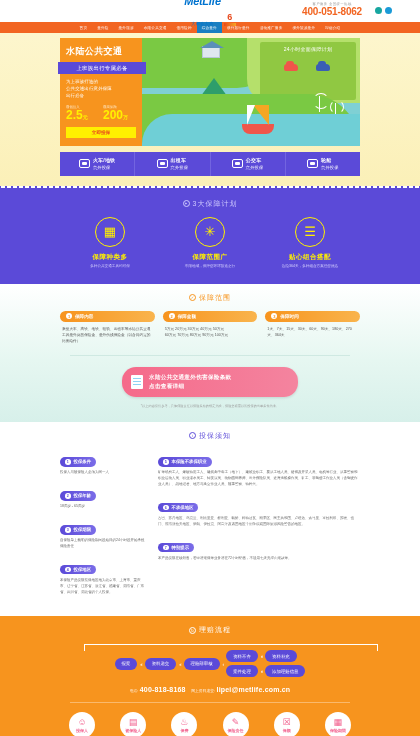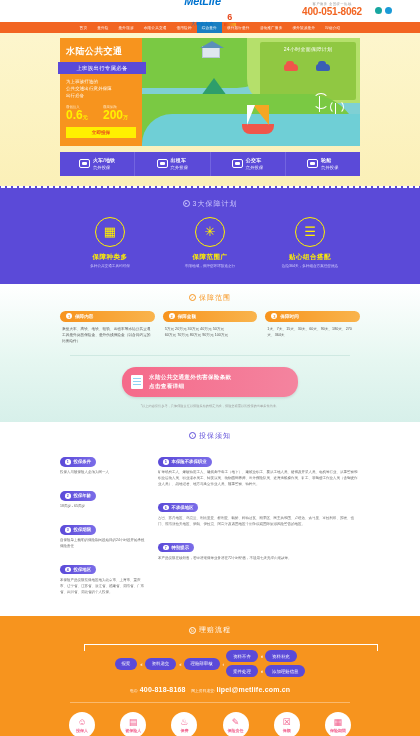--- a/index.html
+++ b/index.html
@@ -186,21 +186,21 @@
           <div class="hl-title">水陆公共交通</div>
           <div class="hl-ribbon">
             <div class="hl-ribbon-in">上班族出行专属必备</div>
           </div>
           <div class="hl-desc" style="white-space:pre-line">为上班族打造的
 公共交通出行意外保障
 出行必备</div>
           <div class="hl-prices">
             <div class="pr">
               <div class="pr-lab">最低投入</div>
-              <div class="pr-val"><span>0.6</span><small>元</small></div>
+              <div class="pr-val"><span>2.5</span><small>元</small></div>
             </div>
             <div class="pr">
               <div class="pr-lab">最高保额</div>
               <div class="pr-val"><span>200</span><small>万</small></div>
             </div>
           </div>
           <div class="hl-btn">立即投保</div>
         </div>
         <div class="hero-art">
           <div class="art-land1"></div>

